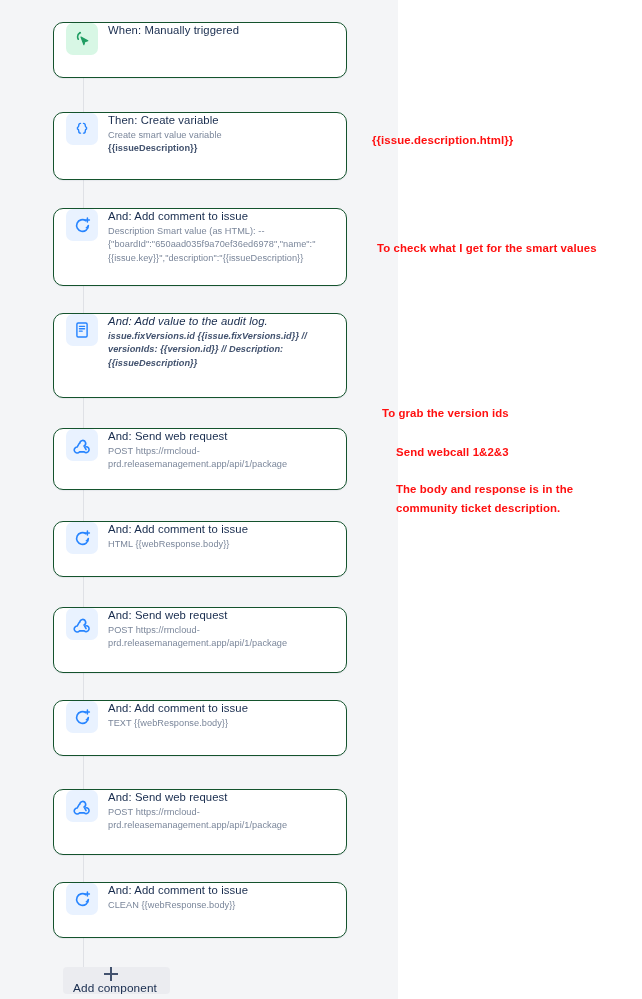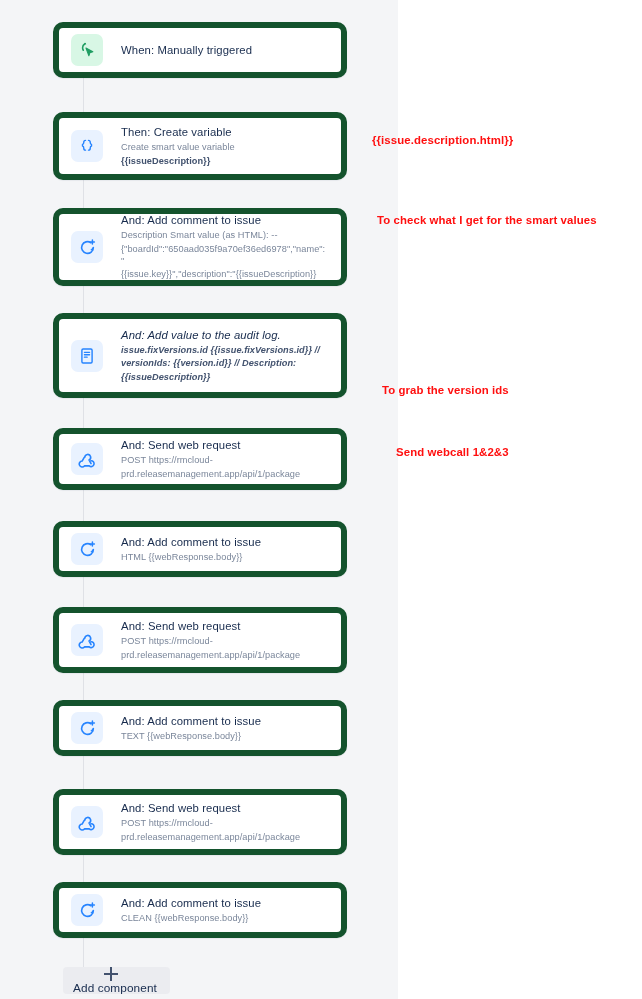--- a/index.html
+++ b/index.html
@@ -56,27 +56,26 @@
     width: 398px;
     height: 999px;
   }
 
   .card {
     position: absolute;
     left: 53px;
     width: 294px;
     box-sizing: border-box;
     background: #ffffff;
-    border: 6px solid #14532d;
+    border: 1px solid #14532d;
     border-radius: 10px;
     box-shadow: 0 1px 1px rgba(9,30,66,0.06);
     display: flex;
-    align-items: center;
+    align-items: flex-start;
     padding: 0 14px 0 12px;
-    gap: 8px;
   }
 
   .icon-box {
     flex: 0 0 auto;
     width: 32px;
     height: 32px;
     border-radius: 7px;
     background: #e9f2ff;
     display: flex;
     align-items: center;
@@ -316,16 +315,18 @@
         </div>
       </div>
     </div>
 
   <button id="add-component">
     <span class="plus"></span>
     <span class="label">Add component</span>
   </button>
 
 <div class="note" style="top: 132px; left: 372px;">{{issue.description.html}}</div>
-    <div class="note bold" style="top: 212px; left: 377px;">To check what I get for the smart values</div>
-    <div class="note bold" style="top: 382px; left: 382px;">To grab the version ids</div>
+    <div class="note bold" style="top: 240px; left: 377px;">To check what I get for the smart values</div>
+    <div class="note bold" style="top: 405px; left: 382px;">To grab the version ids</div>
     <div class="note bold" style="top: 444px; left: 396px;">Send webcall 1&amp;2&amp;3</div>
+    <div class="note bold" style="top: 481px; left: 396px;">The body and response is in the</div>
+    <div class="note bold" style="top: 500px; left: 396px;">community ticket description.</div>
   </div>
 
 </body></html>

